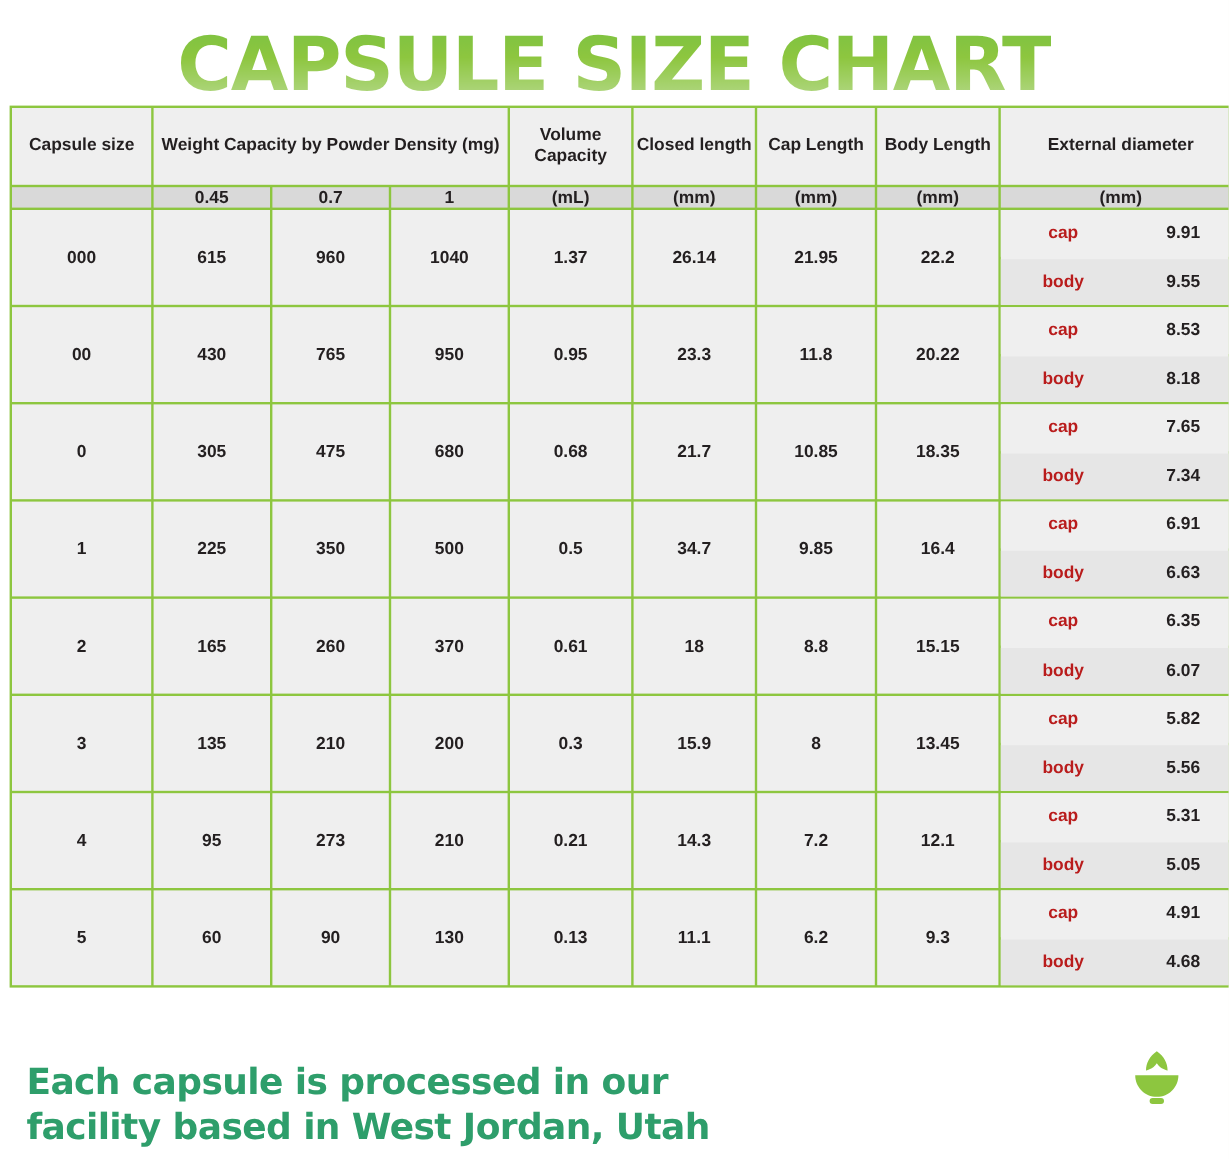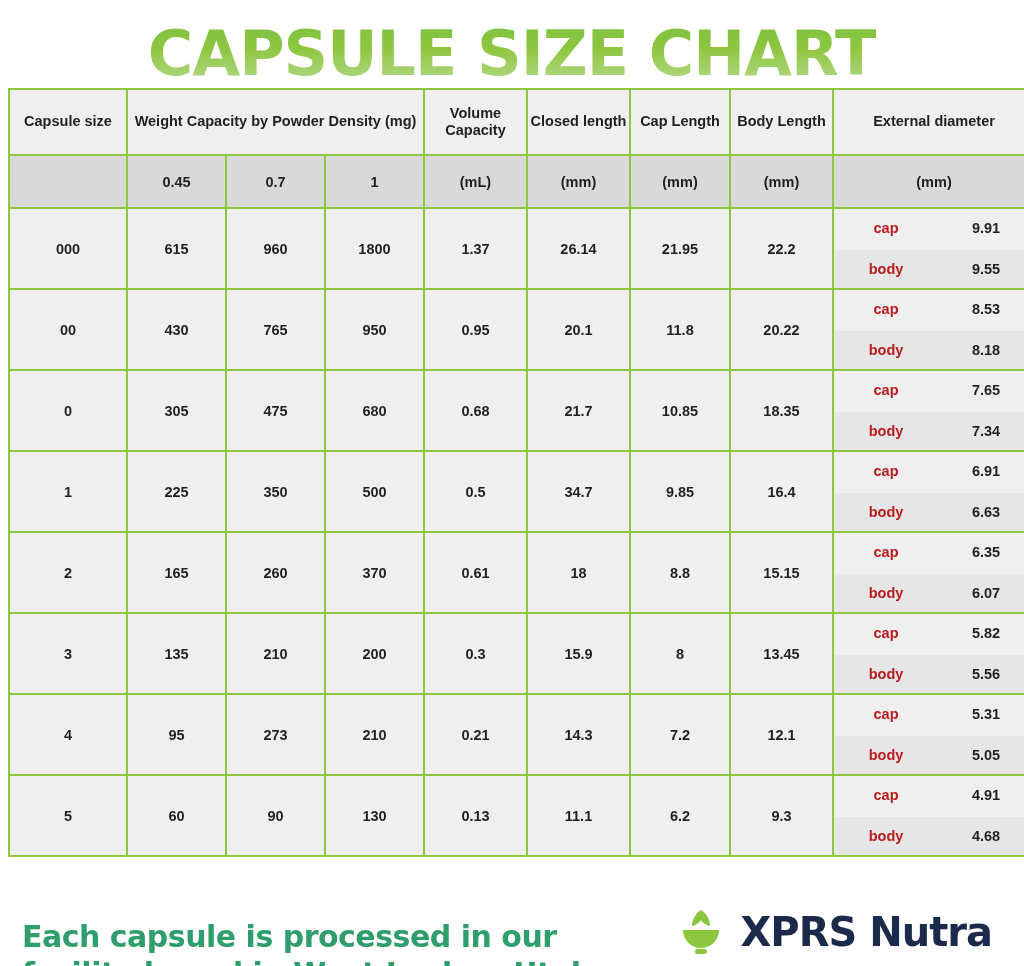--- a/index.html
+++ b/index.html
@@ -64,21 +64,21 @@
   thead th {
     background: #6d6e71;
     color: #ffffff;
     font-size: 14px;
     line-height: 1.2;
     height: 64px;
     padding: 4px 2px;
   }
   tr.subhead td {
     background: #d9d9d9;
-    height: 51px;
+    height: 17px;
     font-size: 14.5px;
   }
   tr.subhead td.blank { background: #d9d9d9; }
 
   td.size-cell { background: #dcdcdc; height: 79px; font-size: 15px; }
   td.w-cell    { background: #efefef; }
   td.vol-cell  { background: #efefef; }
   td.closed-cell { background: #efefef; }
   td.cap-cell  { background: #dcdcdc; }
   td.body-cell { background: #efefef; }
@@ -198,21 +198,21 @@
           <td>(mm)</td>
           <td>(mm)</td>
           <td>(mm)</td>
           <td>(mm)</td>
         </tr>
 
         <tr>
           <td class="size-cell">000</td>
           <td class="w-cell">615</td>
           <td class="w-cell">960</td>
-          <td class="w-cell">1800</td>
+          <td class="w-cell">1040</td>
           <td class="vol-cell">1.37</td>
           <td class="closed-cell">26.14</td>
           <td class="cap-cell">21.95</td>
           <td class="body-cell">22.2</td>
           <td class="ext-cell">
             <div class="ext-inner">
               <div class="ext-row">
                 <span class="ext-label">cap</span>
                 <span class="ext-val">9.91</span>
               </div>
@@ -223,21 +223,21 @@
             </div>
           </td>
         </tr>
 
         <tr>
           <td class="size-cell">00</td>
           <td class="w-cell">430</td>
           <td class="w-cell">765</td>
           <td class="w-cell">950</td>
           <td class="vol-cell">0.95</td>
-          <td class="closed-cell">20.1</td>
+          <td class="closed-cell">23.3</td>
           <td class="cap-cell">11.8</td>
           <td class="body-cell">20.22</td>
           <td class="ext-cell">
             <div class="ext-inner">
               <div class="ext-row">
                 <span class="ext-label">cap</span>
                 <span class="ext-val">8.53</span>
               </div>
               <div class="ext-row alt">
                 <span class="ext-label">body</span>
@@ -391,17 +391,16 @@
   <div class="footer">
     <div class="footer-text">Each capsule is processed in our facility based in West Jordan, Utah</div>
     <div class="brand">
       <span class="brand-mark">
         <svg width="56" height="56" viewBox="0 0 56 56" xmlns="http://www.w3.org/2000/svg">
           <path d="M28 6c-6 4-9 10-9 16 0 0 6-1 9-6 3 5 9 6 9 6 0-6-3-12-9-16z" fill="#8dc63f"></path>
           <path d="M10 26h36c0 10-8 18-18 18S10 36 10 26z" fill="#8dc63f"></path>
           <rect x="22" y="45" width="12" height="5" rx="2.5" fill="#8dc63f"></rect>
         </svg>
       </span>
-      <span class="brand-name">XPRS Nutra</span>
     </div>
   </div>
 
 </div>
 
 </body></html>

